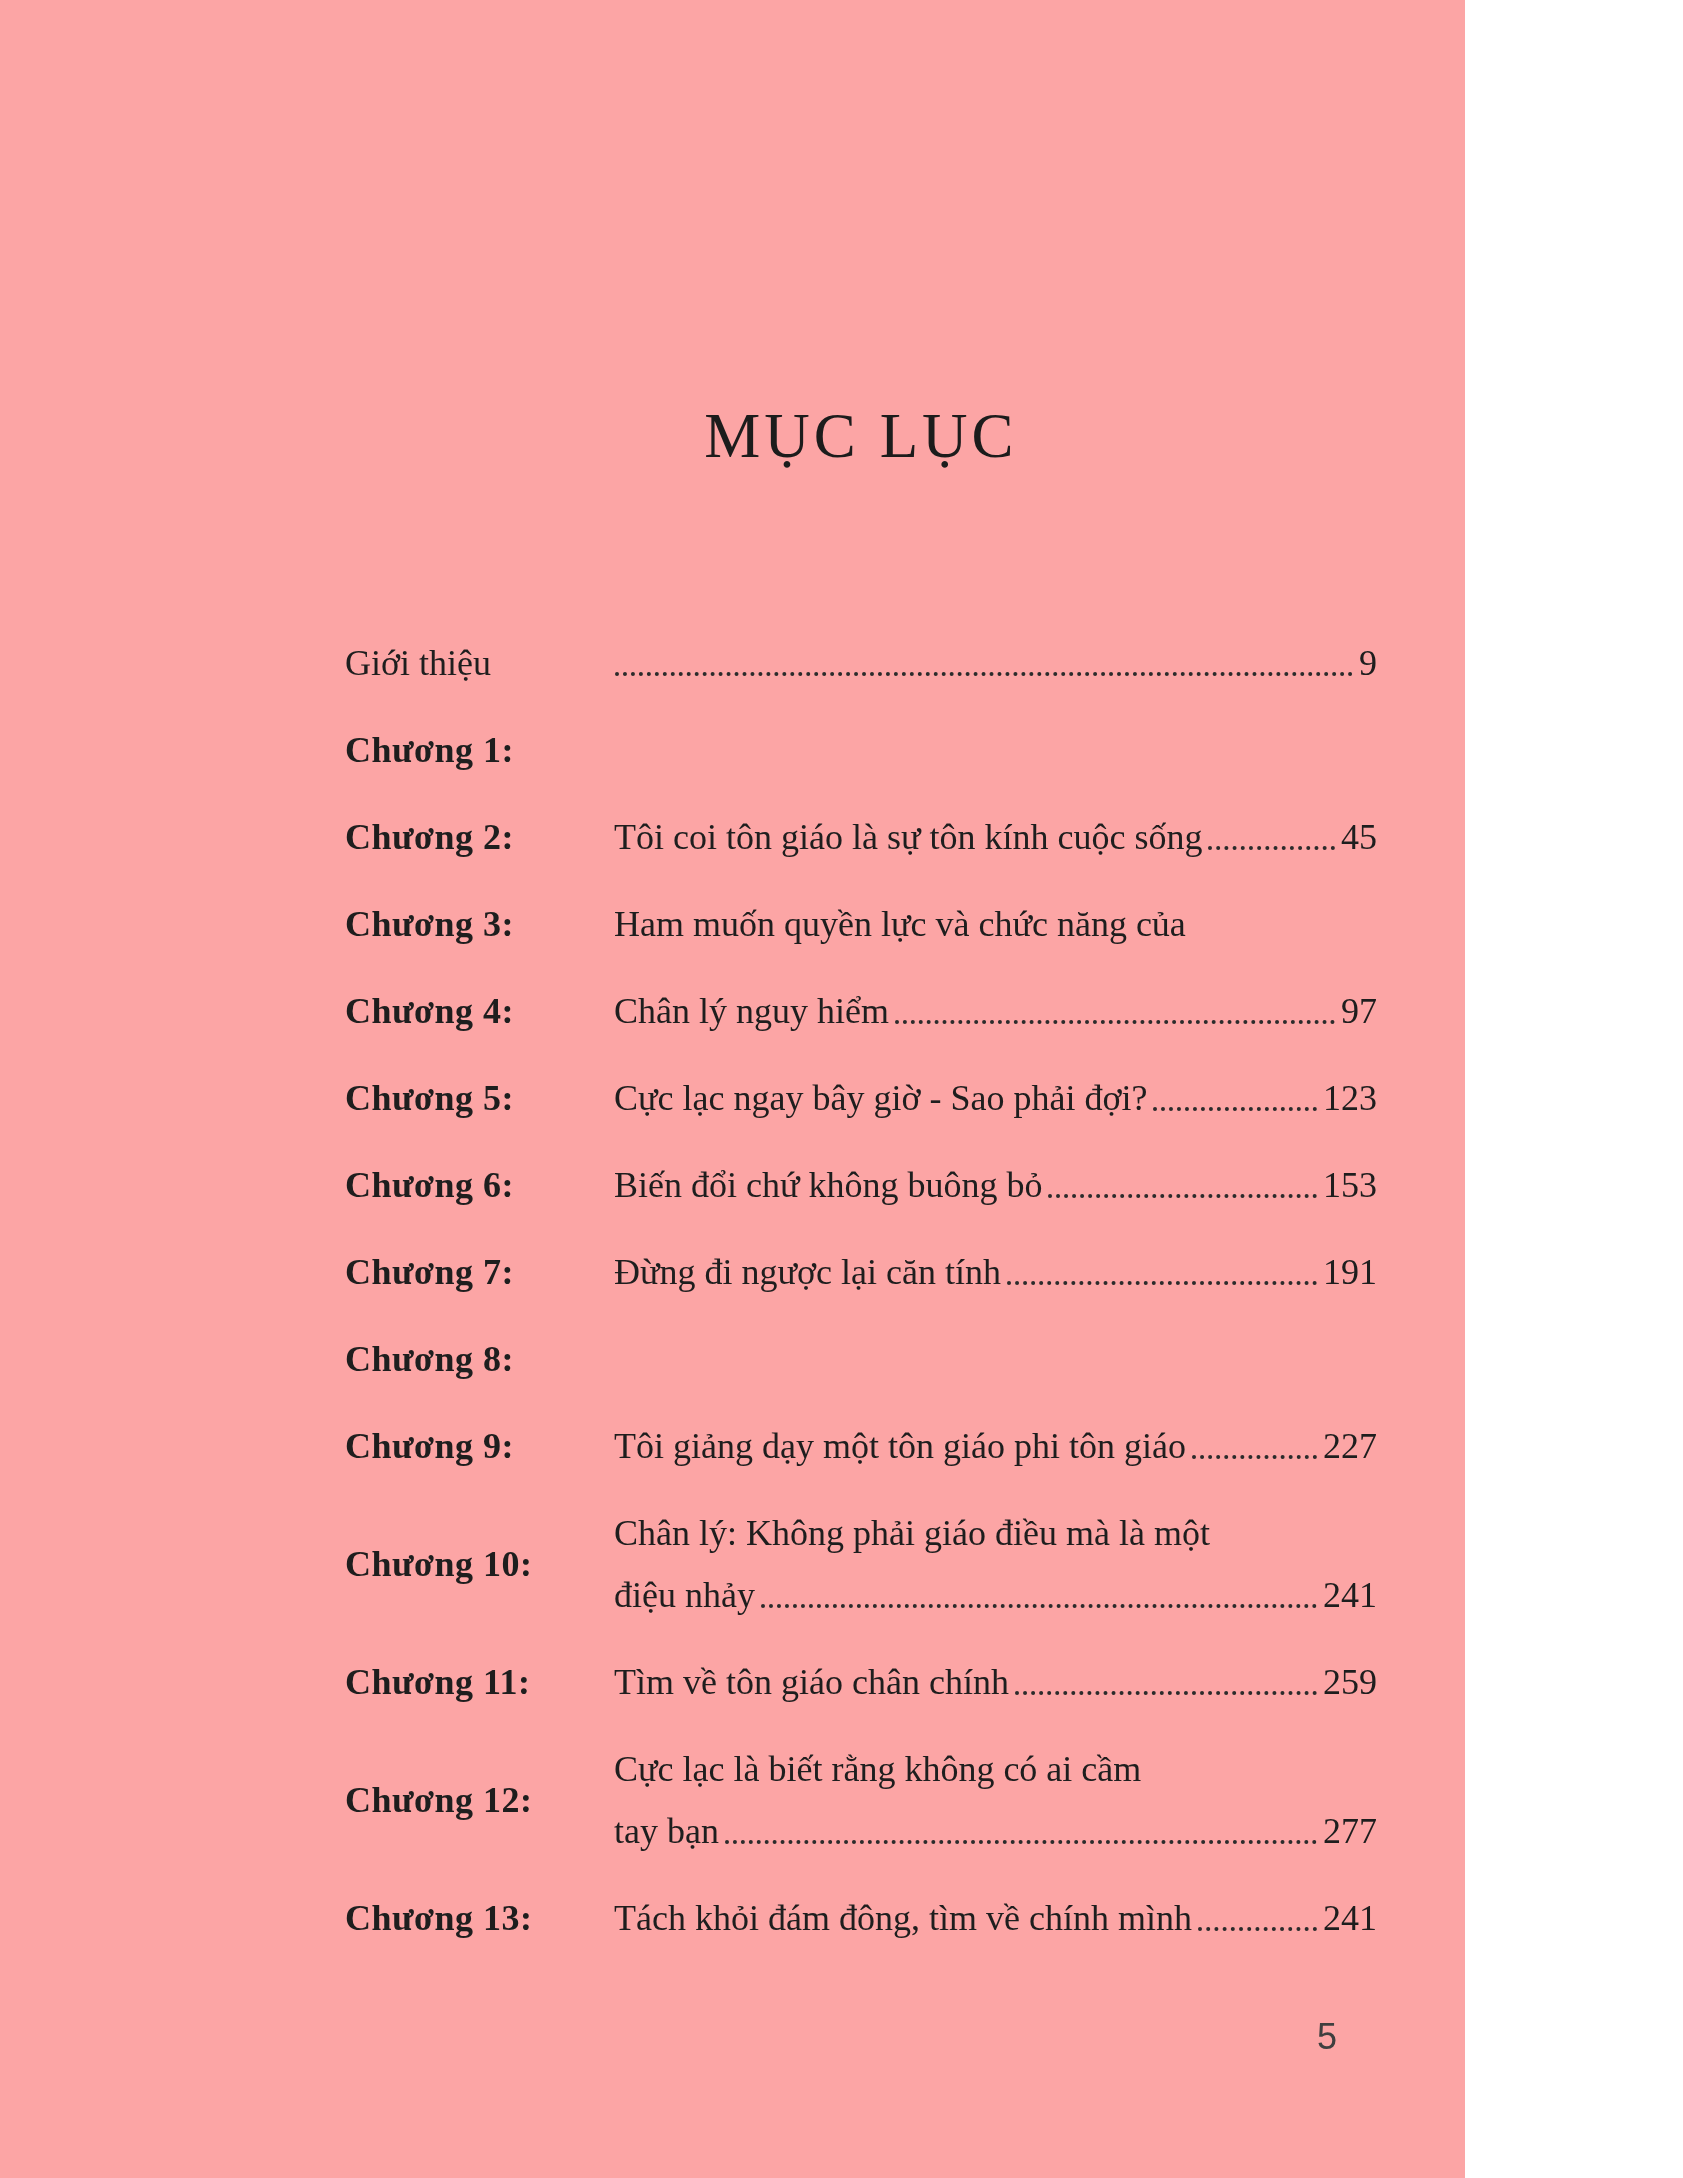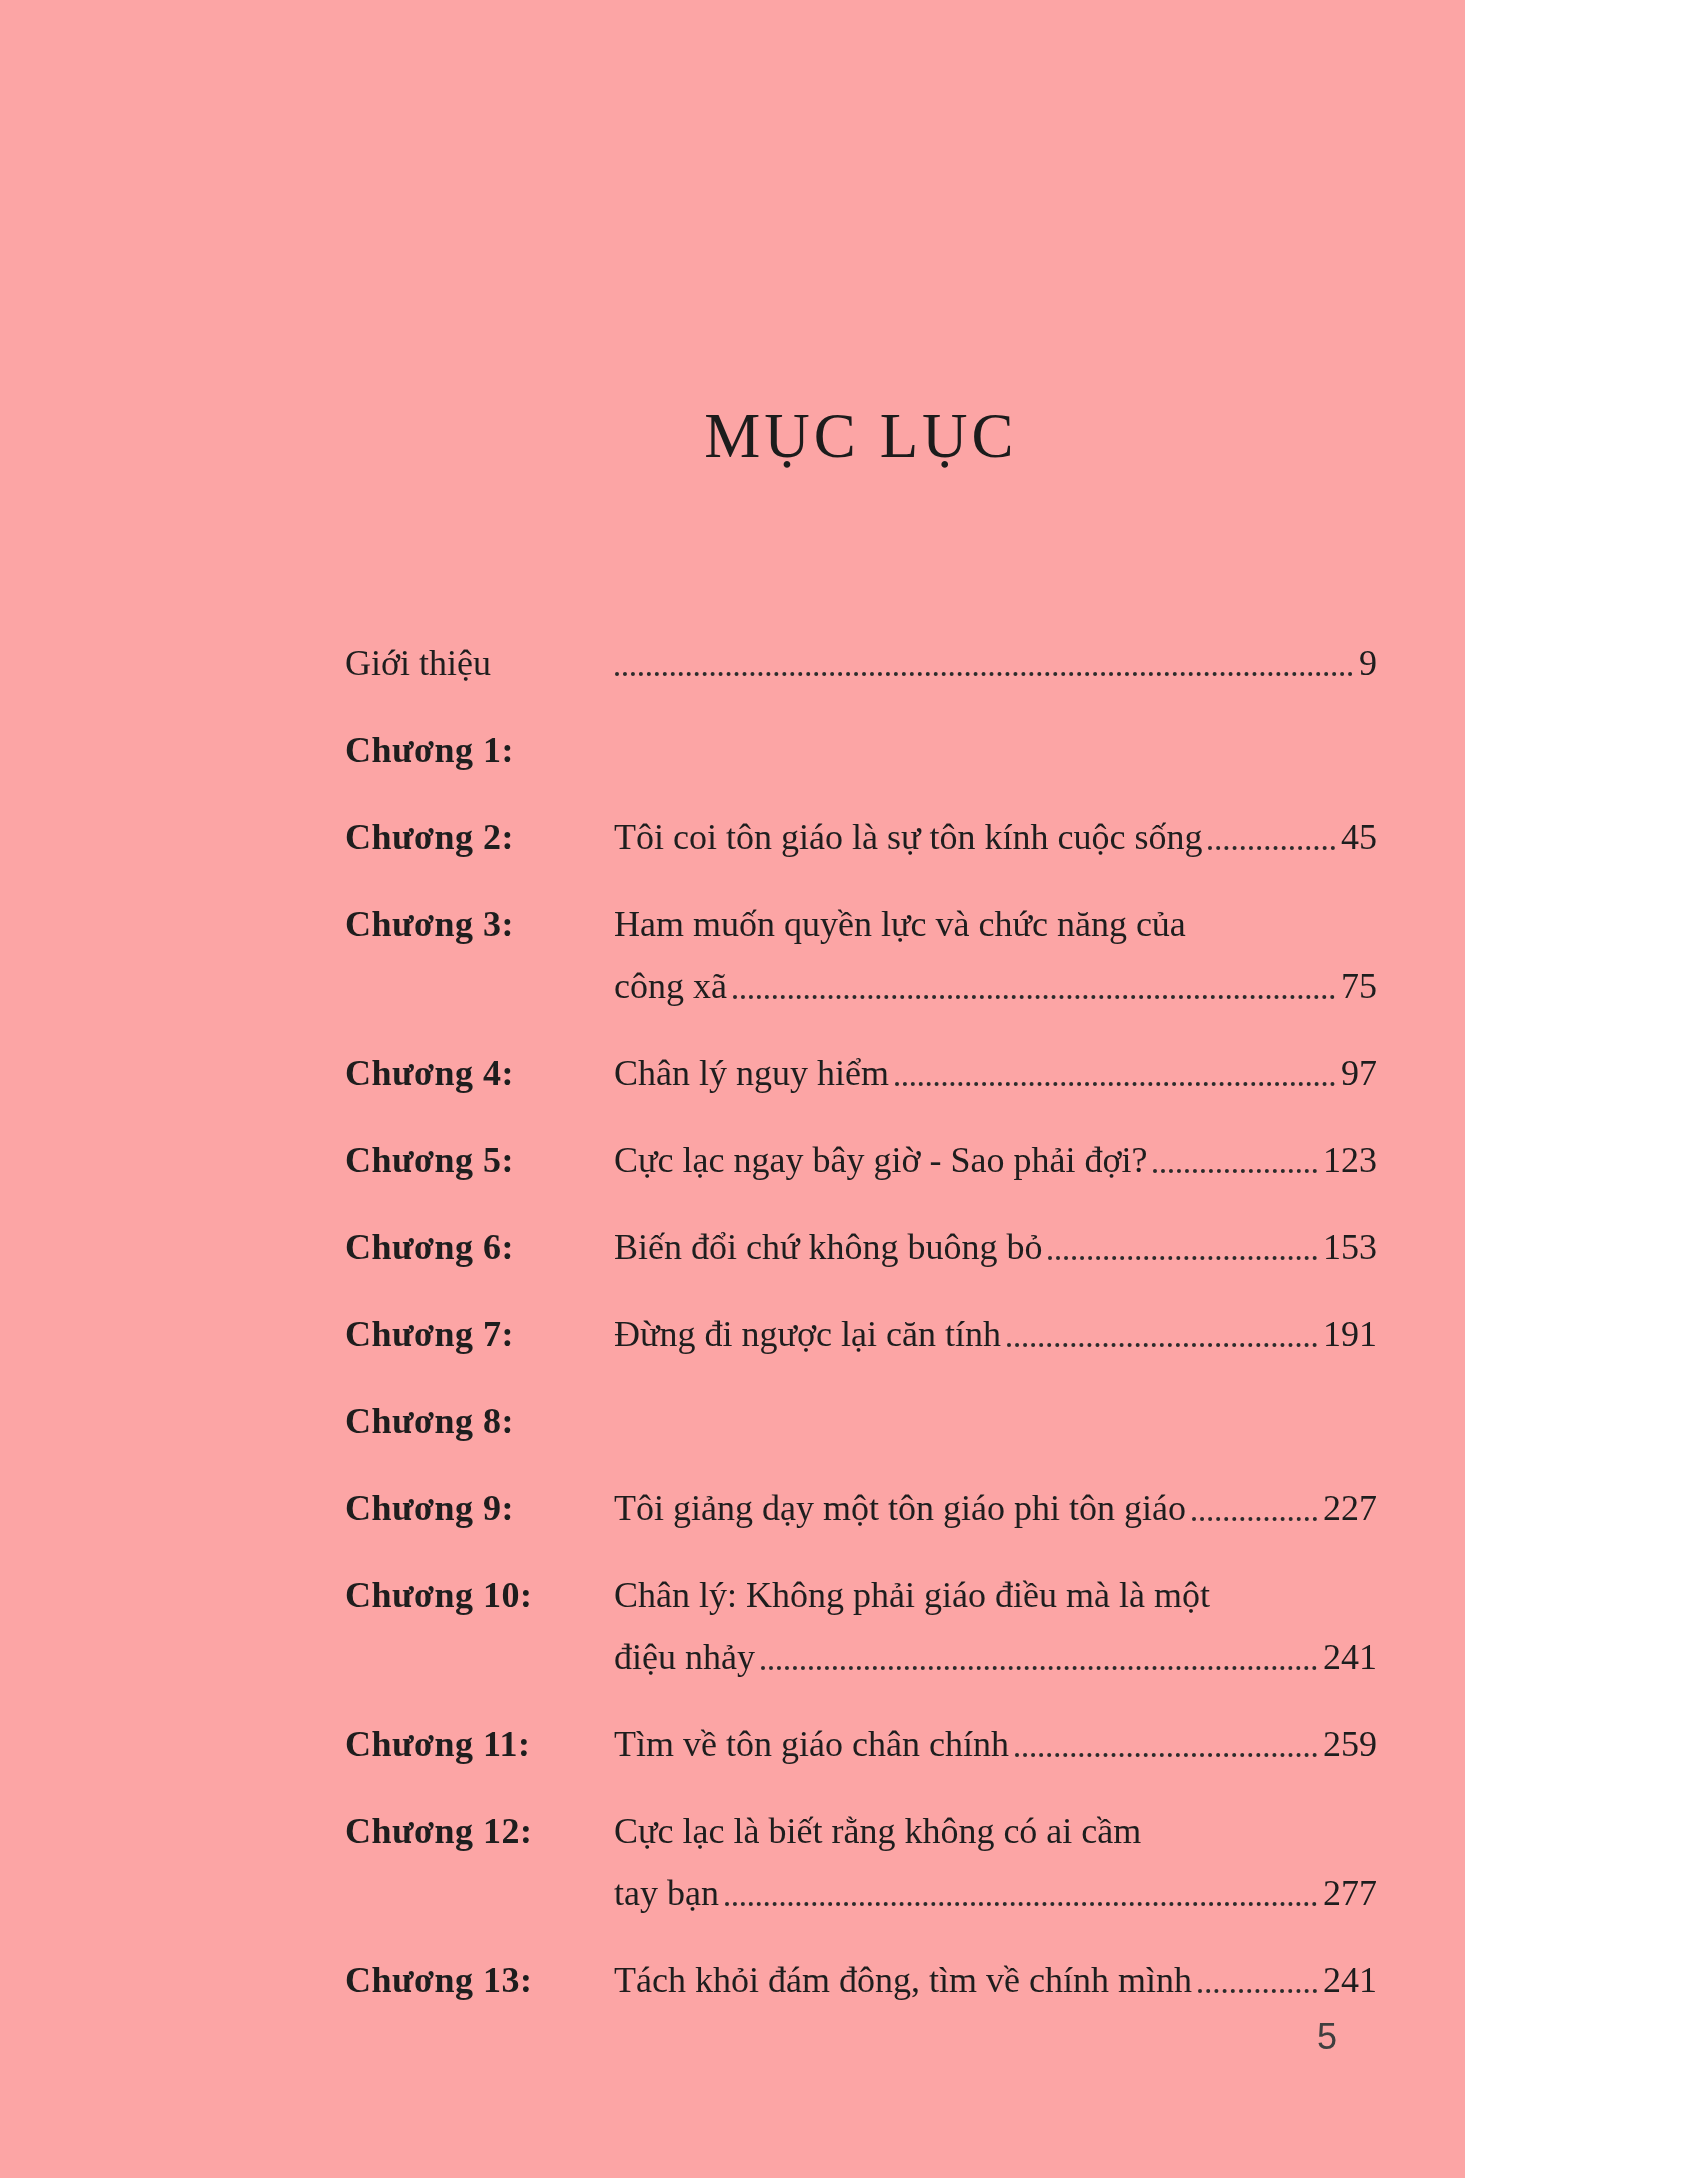--- a/index.html
+++ b/index.html
@@ -29,21 +29,21 @@
     font-weight: 500;
     letter-spacing: 4px;
     color: #1c1c1c;
     white-space: nowrap;
   }
   .toc {
     margin-top: 168px;
   }
   .toc-entry {
     display: flex;
-    align-items: flex-start;
+    align-items: center;
     margin-bottom: 41px;
     font-size: 36px;
     line-height: 46px;
   }
   .entry-label {
     width: 269px;
     flex: 0 0 269px;
     white-space: nowrap;
   }
   .entry-label.bold {
@@ -123,25 +123,20 @@
   </div>
 
   <div class="toc-entry">
     <div class="entry-label bold">Chương 3:</div>
     <div class="entry-content">
   <div class="entry-line">
     <span class="line-text">Ham muốn quyền lực và chức năng của</span>
 
   </div>
 
-  <div class="entry-line">
-    <span class="line-text">công xã</span>
-    <span class="dot-leader"></span>
-    <span class="page-num">75</span>
-  </div>
 </div>
   </div>
 
   <div class="toc-entry">
     <div class="entry-label bold">Chương 4:</div>
     <div class="entry-content">
   <div class="entry-line">
     <span class="line-text">Chân lý nguy hiểm</span>
     <span class="dot-leader"></span>
     <span class="page-num">97</span>

